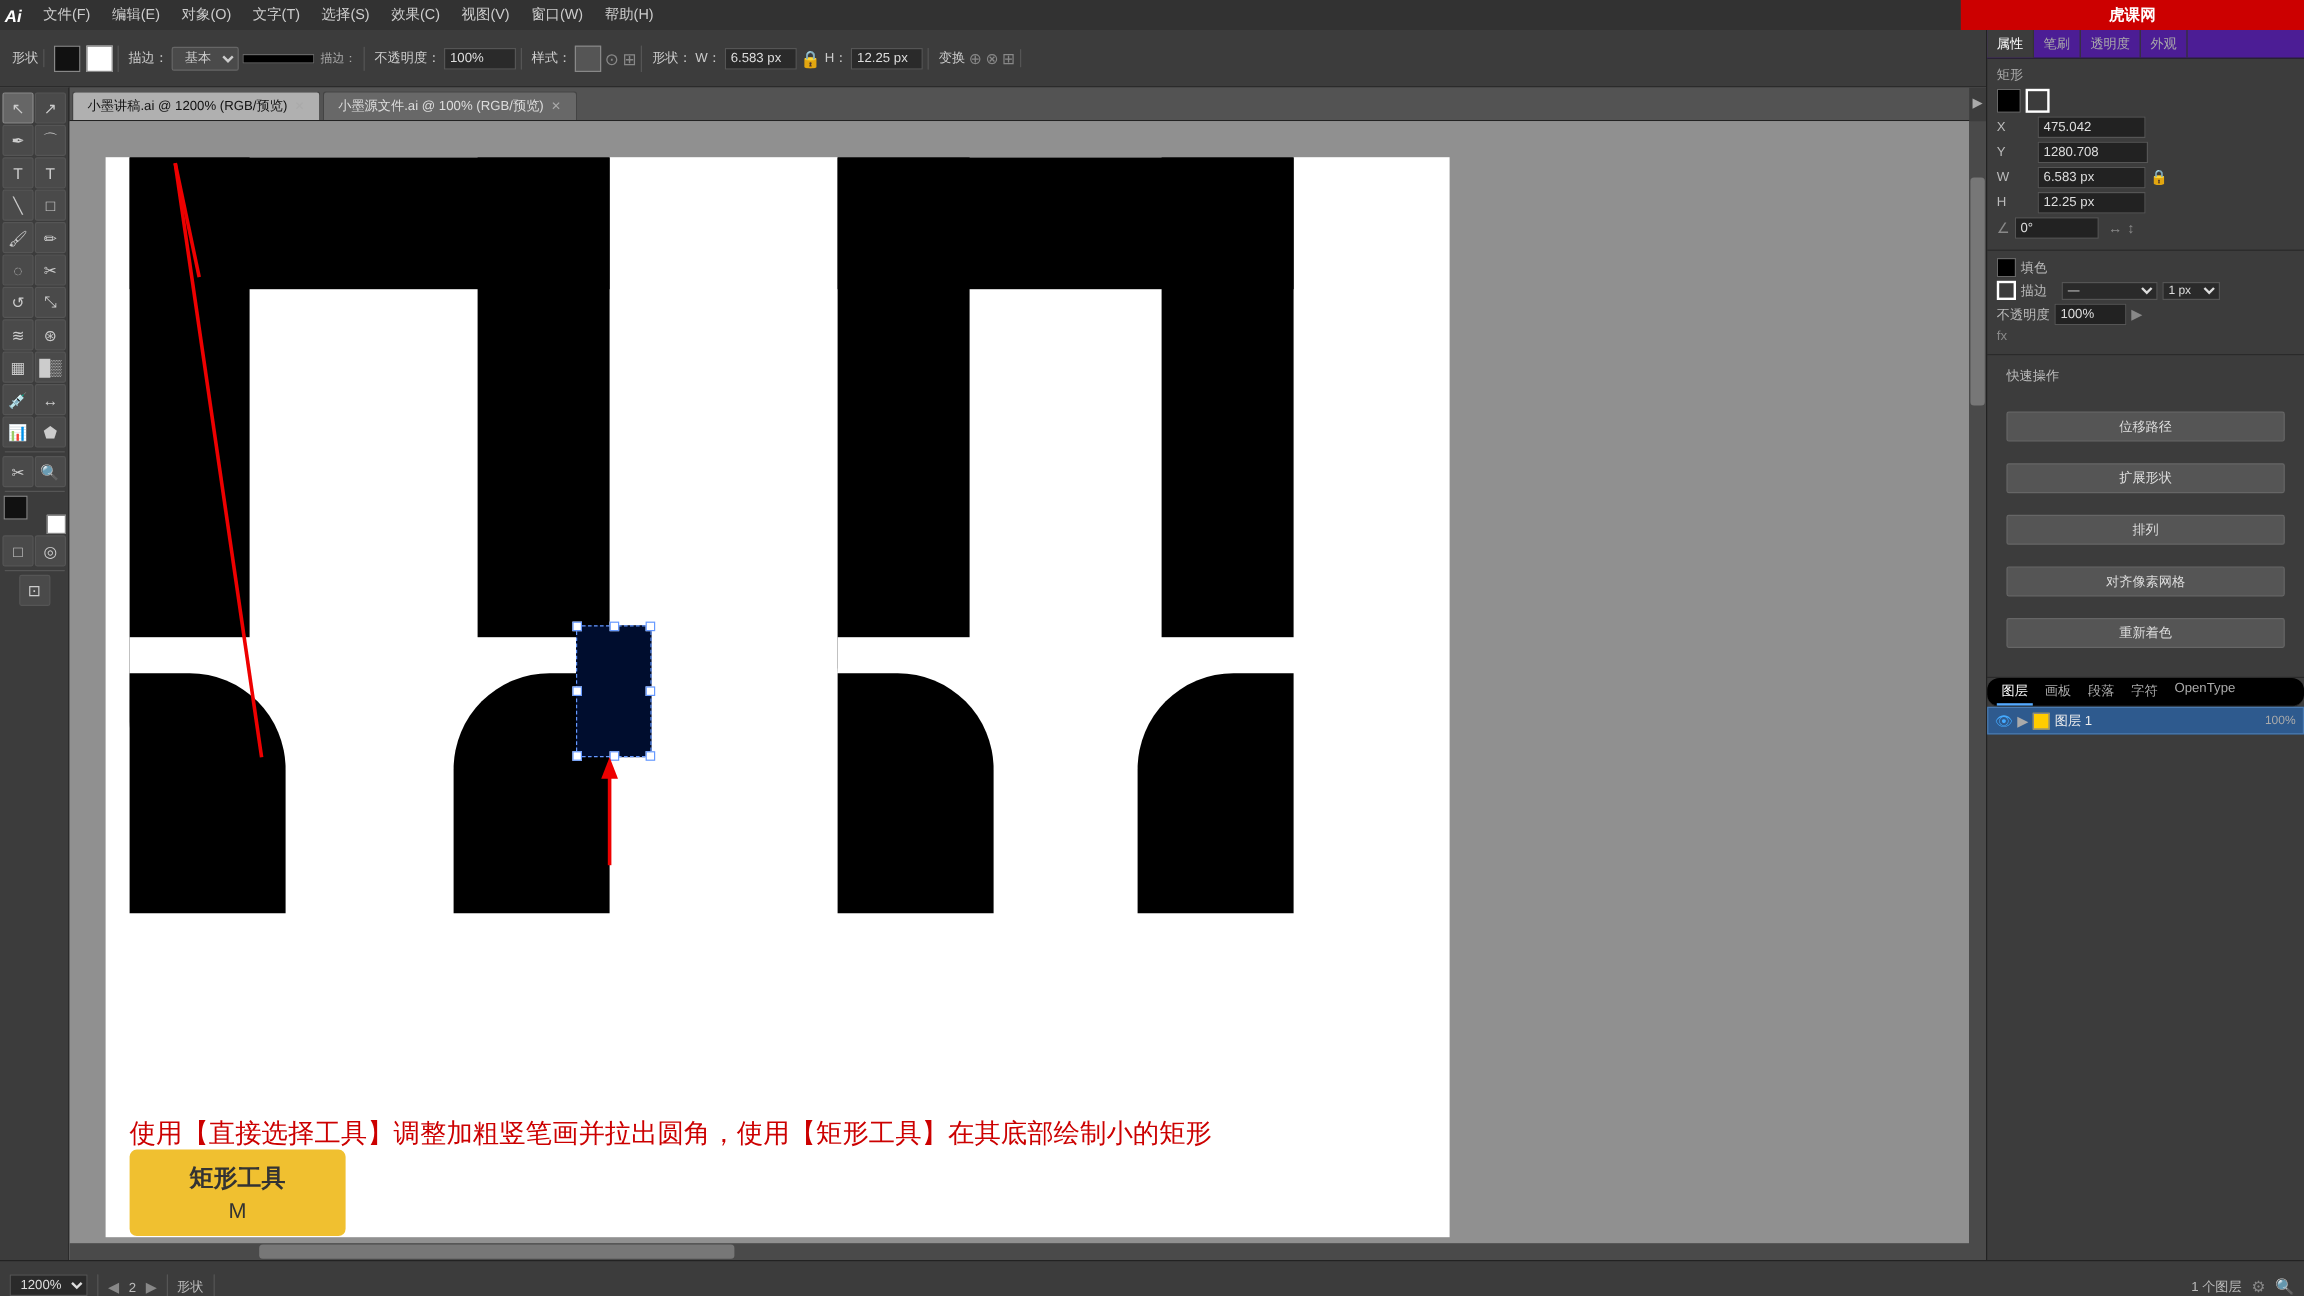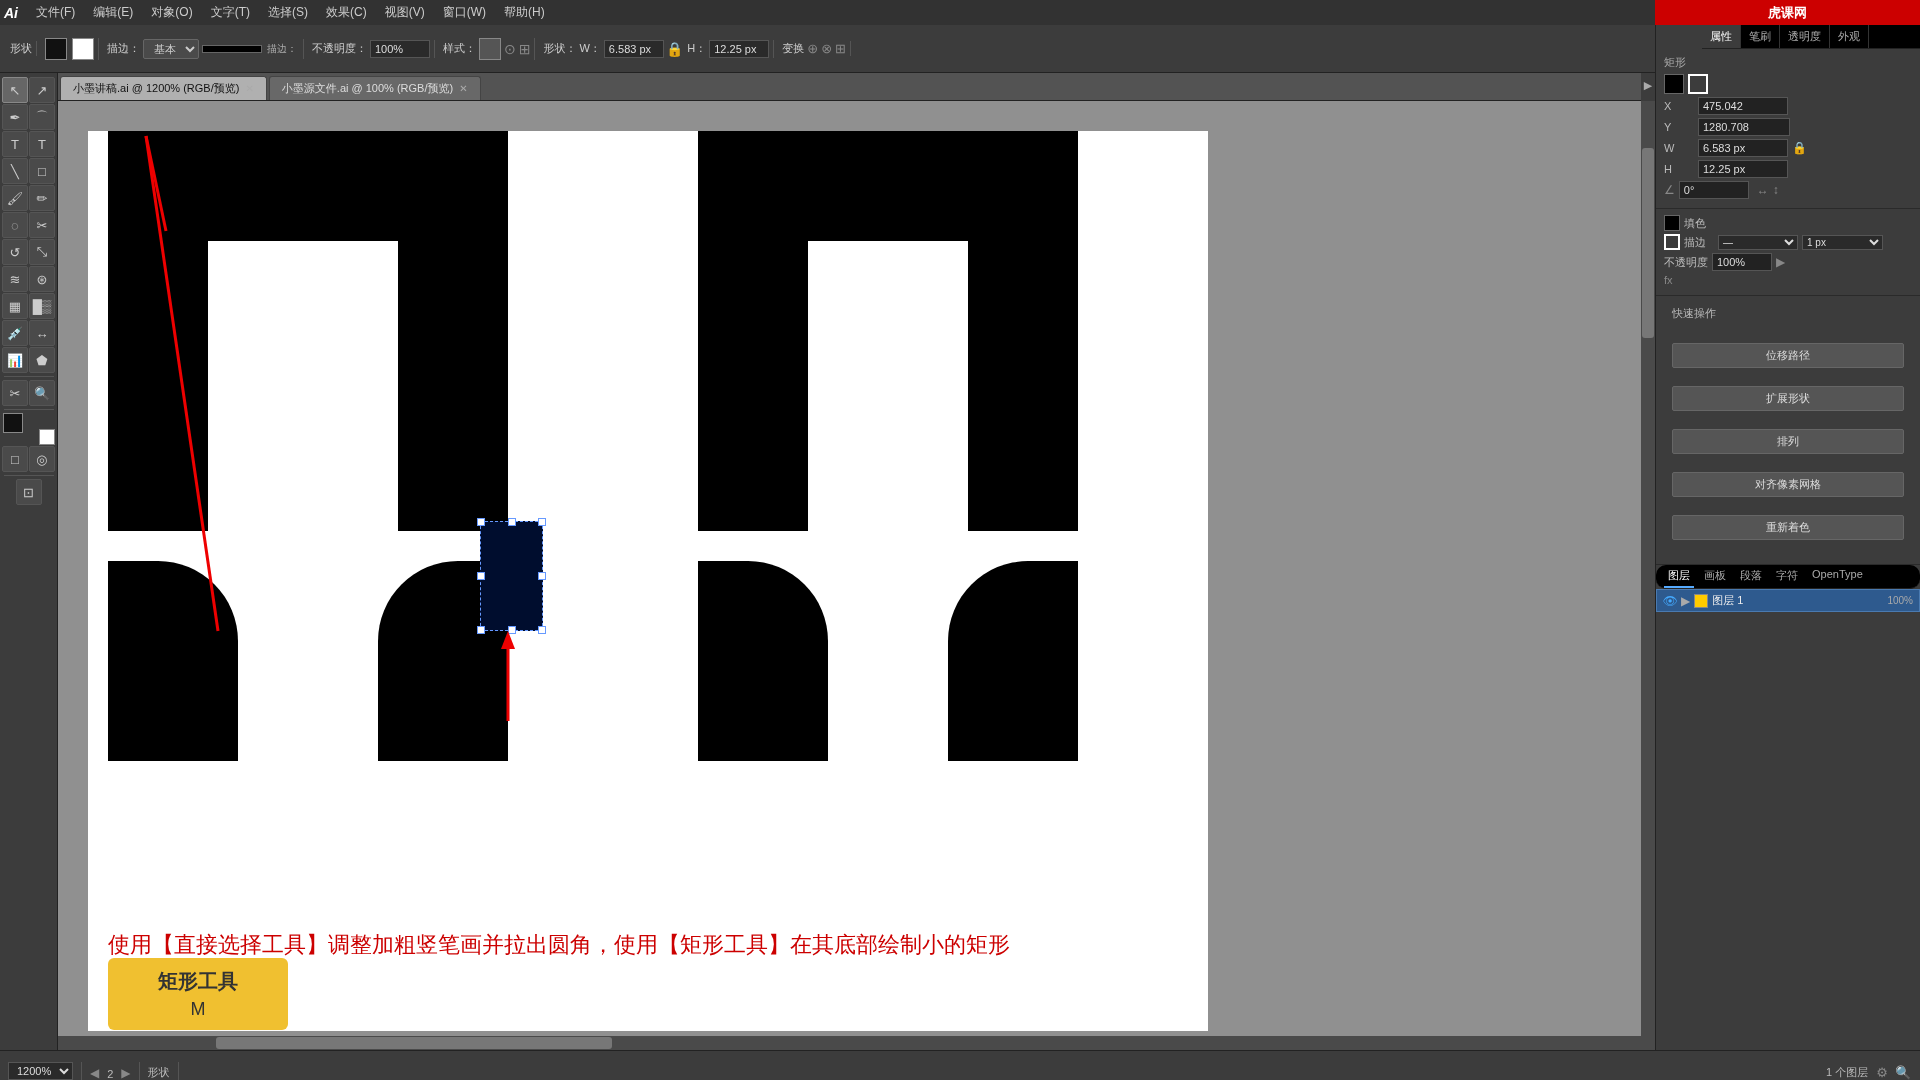--- a/index.html
+++ b/index.html
@@ -70,21 +70,21 @@
       position: absolute; top: 0; left: 0; right: 0; bottom: 0;
       background: #909090;
     }
 
     
     #right-panel {
       position: absolute; top: 25px; right: 0; width: 265px; bottom: 30px;
       background: #3c3c3c; border-left: 1px solid #222;
     }
     .panel-tabs {
-      display: flex; background: #000000; border-bottom: 1px solid #222; margin-left: 46px;
+      display: flex; background: #4c1d95; border-bottom: 1px solid #222;
     }
     .panel-tab {
       padding: 4px 8px; font-size: 11px; color: #aaa; cursor: pointer;
       border-right: 1px solid #333;
     }
     .panel-tab.active { color: #fff; background: #3c3c3c; }
 
     .panel-section { padding: 6px 8px; border-bottom: 1px solid #2a2a2a; }
     .panel-section-title { color: #aaa; font-size: 11px; margin-bottom: 4px; }
     .panel-row { display: flex; align-items: center; gap: 4px; margin-bottom: 3px; }
@@ -168,21 +168,21 @@
       position: absolute; bottom: 0; left: 0; right: 0; height: 30px;
       background: #3c3c3c; display: flex; align-items: flex-end;
       padding: 0 8px; gap: 8px; border-top: 1px solid #222;
     }
     .status-item { color: #bbb; font-size: 11px; }
     .status-select { background: #2a2a2a; border: 1px solid #555; color: #ddd; font-size: 11px; padding: 1px 4px; }
     .status-sep { width: 1px; height: 18px; background: #555; }
 
     
     #logo-area {
-      position: absolute; top: 0; right: 0; width: 265px; height: 25px;
+      position: absolute; top: 0; right: 0; width: 286px; height: 25px;
       background: #cc0000; display: flex; align-items: center; justify-content: center;
     }
     .logo-text { color: #fff; font-size: 13px; font-weight: bold; }
 
     
     #vscroll {
       position: absolute; top: 101px; right: 265px; width: 14px; bottom: 30px;
       background: #4a4a4a;
     }
     #vscroll-thumb {
@@ -464,21 +464,21 @@
     <div class="panel-row">
       <div style="width:16px;height:16px;background:#000;border:1px solid #666;"></div>
       <span class="panel-label">填色</span>
     </div>
     <div class="panel-row">
       <div style="width:16px;height:16px;background:transparent;border:2px solid #fff;"></div>
       <span class="panel-label">描边</span>
       <select style="background:#2a2a2a;border:1px solid #555;color:#ddd;font-size:10px;width:80px;">
         <option>—</option>
       </select>
-      <select style="background:#2a2a2a;border:1px solid #555;color:#ddd;font-size:10px;width:81px;">
+      <select style="background:#2a2a2a;border:1px solid #555;color:#ddd;font-size:10px;width:48px;">
         <option>1 px</option>
       </select>
     </div>
     <div class="panel-row">
       <span class="panel-label">不透明度</span>
       <input type="text" class="panel-input" style="width: 60px;" value="100%">
       <span style="color:#888;cursor:pointer;">▶</span>
     </div>
     <div class="panel-row">
       <span style="color:#888;font-size:11px;">fx</span>

